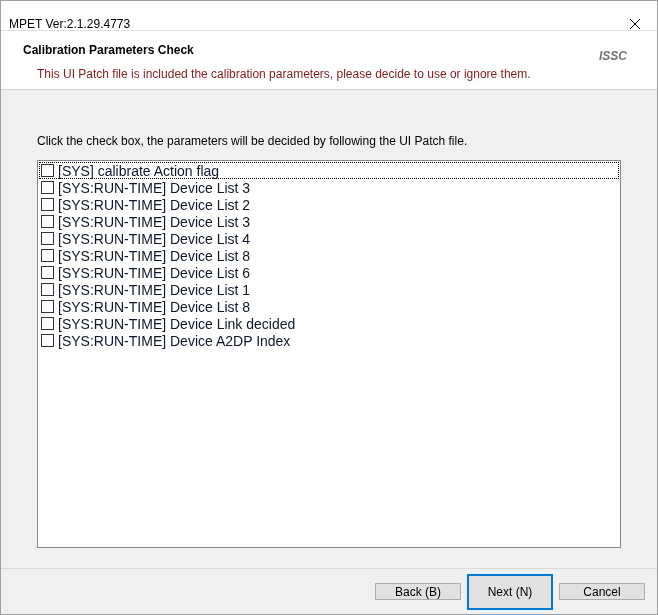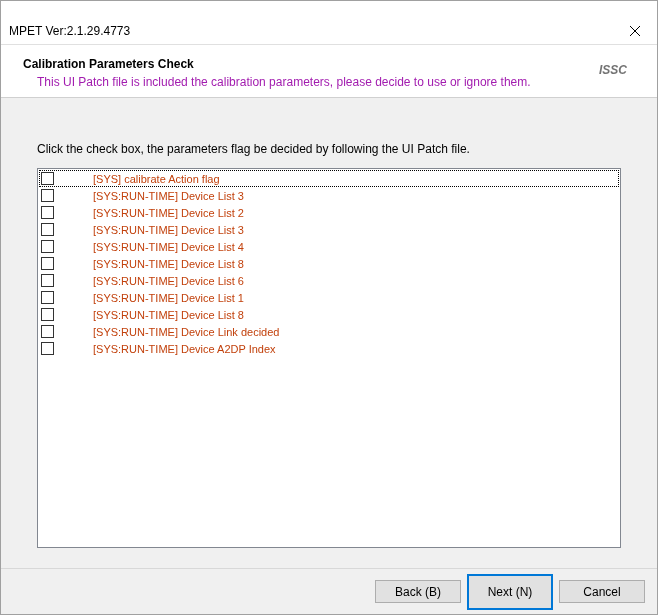--- a/index.html
+++ b/index.html
@@ -13,21 +13,21 @@
     }
     .window {
       width: 658px;
       height: 615px;
       background: #ffffff;
       border: 1px solid #a0a0a0;
       display: flex;
       flex-direction: column;
     }
     .titlebar {
-      height: 44px;
+      height: 30px;
       background: #ffffff;
       display: flex;
       align-items: center;
       justify-content: space-between;
       padding: 16px 0 0 8px;
       border-bottom: 1px solid #e0e0e0;
     }
     .titlebar-text {
       font-size: 12px;
       color: #000;
@@ -46,25 +46,25 @@
       display: flex;
       justify-content: space-between;
       align-items: flex-start;
       background: #ffffff;
     }
     .header-text-block { flex: 1; }
     .page-title {
       font-weight: bold;
       font-size: 12px;
       color: #000;
-      margin-bottom: 4px;
+      margin-bottom: 10px;
     }
     .page-subtitle {
       font-size: 12px;
-      color: #a21caf;
+      color: #7f1d1d;
       padding-left: 14px;
     }
     .logo {
       font-family: Arial, sans-serif;
       font-size: 12px;
       font-weight: 900;
       color: #737373;
       letter-spacing: 0px;
       padding-right: 8px;
       padding-top: 6px;
@@ -105,38 +105,37 @@
     }
     .cb {
       width: 13px;
       height: 13px;
       border: 1px solid #333;
       background: #fff;
       margin-right: 4px;
       flex-shrink: 0;
     }
     .item-label {
-      font-size: 11px;
-      color: #c2410c;
+      font-size: 14px;
+      color: #0f172a;
       white-space: nowrap;
-      margin-left: 35px;
     }
     .footer {
       height: 46px;
       background: #f0f0f0;
       border-top: 1px solid #d8d8d8;
       display: flex;
       align-items: center;
       justify-content: flex-end;
       padding: 0 12px;
       gap: 6px;
     }
     .btn {
       min-width: 86px;
-      height: 23px;
+      height: 17px;
       background: #e1e1e1;
       border: 1px solid #adadad;
       font-size: 12px;
       font-family: inherit;
       cursor: pointer;
       padding: 0 12px;
     }
     .btn.primary {
       border: 2px solid #0078d7;
       height: 36px;
@@ -161,21 +160,21 @@
     <div class="header-text-block">
       <div class="page-title">Calibration Parameters Check</div>
       <div class="page-subtitle">This UI Patch file is included the calibration parameters, please decide to use or ignore them.</div>
     </div>
     <div class="logo">ISSC</div>
   </div>
 
   <div class="divider"></div>
 
   <div class="content">
-    <div class="instruction">Click the check box, the parameters flag be decided by following the UI Patch file.</div>
+    <div class="instruction">Click the check box, the parameters will be decided by following the UI Patch file.</div>
     <div class="listbox" id="listbox">
         <div class="list-item first">
           <span class="cb"></span>
           <span class="item-label">[SYS] calibrate Action flag</span>
         </div>
         <div class="list-item">
           <span class="cb"></span>
           <span class="item-label">[SYS:RUN-TIME] Device List 3</span>
         </div>
         <div class="list-item">

